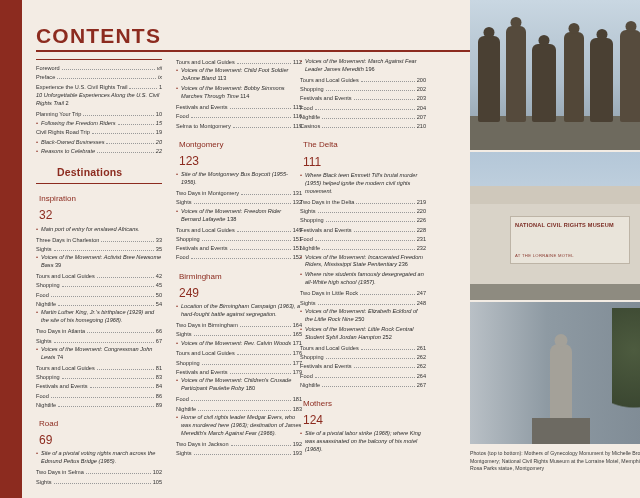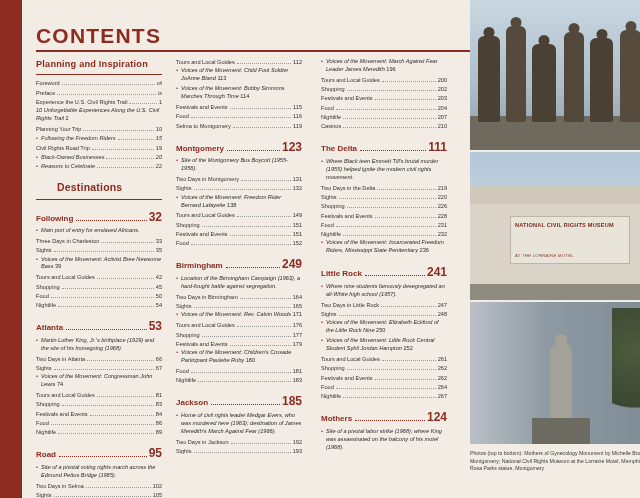--- a/index.html
+++ b/index.html
@@ -17,32 +17,32 @@
     position:absolute;left:14px;top:24px;
     font-size:21px;font-weight:bold;letter-spacing:1.2px;
     color:#8c2b1f;
   }
   .rule{position:absolute;left:14px;top:50px;width:440px;height:2px;background:#8c2b1f;}
 
   .cols{position:absolute;left:14px;top:58px;width:420px;height:432px;}
   .col{position:absolute;top:0;width:126px;height:432px;font-size:5.4px;line-height:1.45;}
   .c1{left:0;}
   .c2{left:140px;}
-  .c3{left:285px;}
+  .c3{left:264px;}
 
   h2.sect{
     font-size:9.2px;font-weight:bold;color:#8c2b1f;
     margin:0 0 3px 0;letter-spacing:.2px;
   }
   h2.sect.big{font-size:10.5px;margin-top:8px;}
   .sectline{height:1px;background:#8c2b1f;margin:1px 0 4px 0;}
 
   h3.chap{
-    font-size:8px;font-weight:bold;color:#8c2b1f;
-    margin:9px 0 1px 0;display:flex;align-items:baseline;
+    font-size:8px;font-weight:normal;color:#8c2b1f;
+    margin:9px 0 1px 0;display:flex;align-items:baseline;flex-direction:column;
   }
   h3.chap .nm{white-space:nowrap;}
   h3.chap .dots{flex:1;border-bottom:1.3px dotted #8c2b1f;margin:0 2px 1.5px 3px;}
   h3.chap .pg{font-size:12px;}
 
   .entry{display:flex;align-items:baseline;font-size:5.6px;margin:0 0 1.2px 0;color:#333;}
   .entry .nm{white-space:nowrap;}
   .entry .dots{flex:1;border-bottom:1px dotted #999;margin:0 2px 1.4px 2px;}
   .entry .pg{white-space:nowrap;}
 
@@ -95,21 +95,20 @@
   <div class="leftband"></div>
 
   <div class="content">
     <div class="title">CONTENTS</div>
     <div class="rule"></div>
 
     <div class="cols">
 
       <div class="col c1">
 
-        <h2 class="sect">Planning and Inspiration</h2>
         <div class="sectline"></div>
 
         <div class="entry">
           <span class="nm">Foreword</span>
           <span class="dots"></span>
           <span class="pg italic">vii</span>
         </div>
         <div class="entry">
           <span class="nm">Preface</span>
           <span class="dots"></span>
@@ -147,21 +146,21 @@
         <div class="entry bullet italic">
           <span class="nm">Reasons to Celebrate</span>
           <span class="dots"></span>
           <span class="pg">22</span>
         </div>
 
         <h2 class="sect big" style="margin-top:10px;padding-left:21px;">Destinations</h2>
         <div class="sectline"></div>
 
         <h3 class="chap">
-          <span class="nm">Following</span>
+          <span class="nm">Inspiration</span>
           <span class="dots"></span>
           <span class="pg">32</span>
         </h3>
         <div class="wrap bullet"><span>Main port of entry for enslaved Africans.</span></div>
         <div class="entry">
           <span class="nm">Three Days in Charleston</span>
           <span class="dots"></span>
           <span class="pg">33</span>
         </div>
         <div class="entry">
@@ -187,25 +186,20 @@
           <span class="nm">Food</span>
           <span class="dots"></span>
           <span class="pg">50</span>
         </div>
         <div class="entry">
           <span class="nm">Nightlife</span>
           <span class="dots"></span>
           <span class="pg">54</span>
         </div>
 
-        <h3 class="chap">
-          <span class="nm">Atlanta</span>
-          <span class="dots"></span>
-          <span class="pg">53</span>
-        </h3>
         <div class="wrap bullet"><span>Martin Luther King, Jr.'s birthplace (1929) and the site of his homegoing (1968).</span></div>
         <div class="entry">
           <span class="nm">Two Days in Atlanta</span>
           <span class="dots"></span>
           <span class="pg">66</span>
         </div>
         <div class="entry">
           <span class="nm">Sights</span>
           <span class="dots"></span>
           <span class="pg">67</span>
@@ -236,21 +230,21 @@
         </div>
         <div class="entry">
           <span class="nm">Nightlife</span>
           <span class="dots"></span>
           <span class="pg">89</span>
         </div>
 
         <h3 class="chap">
           <span class="nm">Road</span>
           <span class="dots"></span>
-          <span class="pg">95</span>
+          <span class="pg">69</span>
         </h3>
         <div class="wrap bullet"><span>Site of a pivotal voting rights march across the Edmund Pettus Bridge (1965).</span></div>
         <div class="entry">
           <span class="nm">Two Days in Selma</span>
           <span class="dots"></span>
           <span class="pg">102</span>
         </div>
         <div class="entry">
           <span class="nm">Sights</span>
           <span class="dots"></span>
@@ -372,25 +366,20 @@
           <span class="nm">Food</span>
           <span class="dots"></span>
           <span class="pg">181</span>
         </div>
         <div class="entry">
           <span class="nm">Nightlife</span>
           <span class="dots"></span>
           <span class="pg">183</span>
         </div>
 
-        <h3 class="chap">
-          <span class="nm">Jackson</span>
-          <span class="dots"></span>
-          <span class="pg">185</span>
-        </h3>
         <div class="wrap bullet"><span>Home of civil rights leader Medgar Evers, who was murdered here (1963); destination of James Meredith's March Against Fear (1966).</span></div>
         <div class="entry">
           <span class="nm">Two Days in Jackson</span>
           <span class="dots"></span>
           <span class="pg">192</span>
         </div>
         <div class="entry">
           <span class="nm">Sights</span>
           <span class="dots"></span>
           <span class="pg">193</span>
@@ -467,25 +456,20 @@
         <div class="entry">
           <span class="nm">Nightlife</span>
           <span class="dots"></span>
           <span class="pg">232</span>
         </div>
         <div class="wrap bullet">
           <span>Voices of the Movement: Incarcerated Freedom Riders, Mississippi State Penitentiary</span>
           <span class="pg">236</span>
         </div>
 
-        <h3 class="chap">
-          <span class="nm">Little Rock</span>
-          <span class="dots"></span>
-          <span class="pg">241</span>
-        </h3>
         <div class="wrap bullet"><span>Where nine students famously desegregated an all-White high school (1957).</span></div>
         <div class="entry">
           <span class="nm">Two Days in Little Rock</span>
           <span class="dots"></span>
           <span class="pg">247</span>
         </div>
         <div class="entry">
           <span class="nm">Sights</span>
           <span class="dots"></span>
           <span class="pg">248</span>

